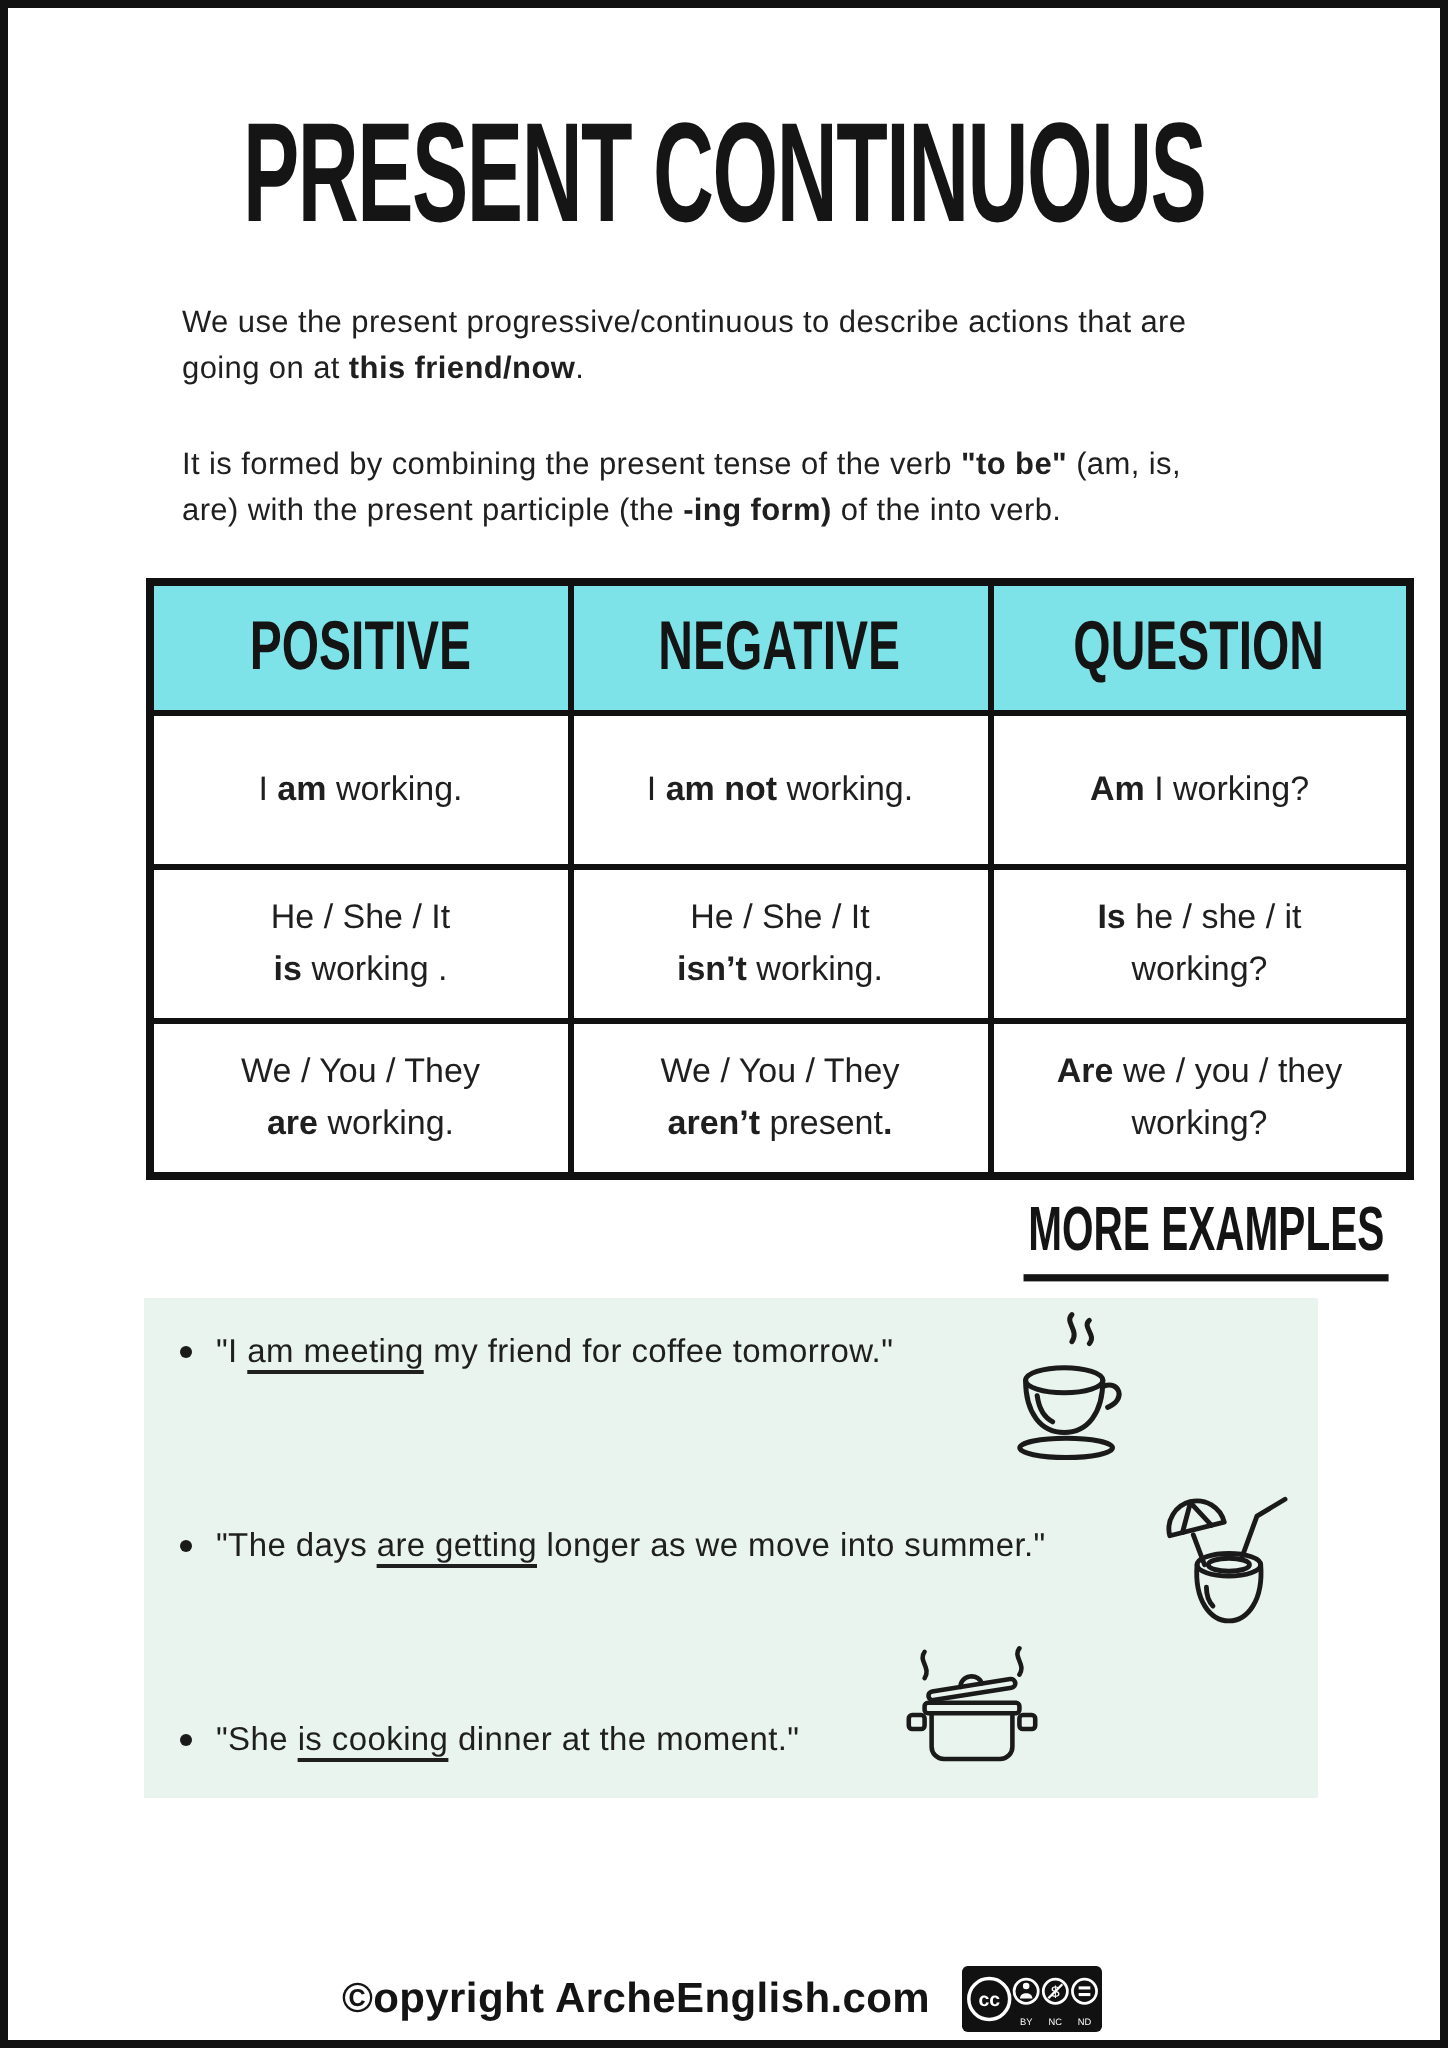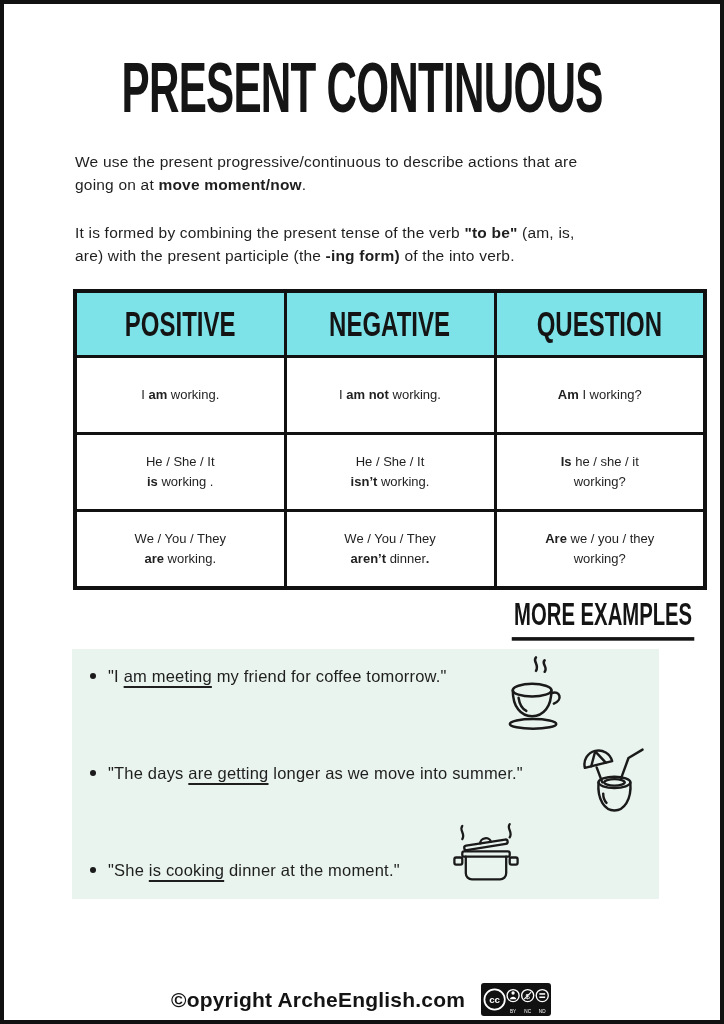--- a/index.html
+++ b/index.html
@@ -25,39 +25,39 @@
     display:flex;justify-content:center;align-items:center;height:74px;
   }
   .title{
     margin:0;font-size:57px;font-weight:700;letter-spacing:-1px;
     transform:scale(0.74,1.24);transform-origin:center center;
     white-space:nowrap;color:#151515;
   }
   
   .intro{position:absolute;left:70px;top:146px;width:600px;}
   .intro-p{
-    margin:0 0 24px 1px;font-size:15.5px;line-height:1.5;
+    margin:0 0 24px 17px;font-size:15.5px;line-height:1.5;
     white-space:nowrap;letter-spacing:0.2px;
   }
   
   .grammar-table{
     position:absolute;left:69px;top:285px;width:634px;
     border-collapse:collapse;table-layout:fixed;
     border:4px solid var(--frame);
   }
   .grammar-table th,.grammar-table td{
     border:3px solid var(--frame);text-align:center;vertical-align:middle;
   }
   .grammar-table th{background:var(--header-bg);height:62px;padding:0;}
   .th-text{
     display:inline-block;font-size:30px;font-weight:700;
     transform:scale(0.8,1.15);transform-origin:center;white-space:nowrap;
     color:#141414;
   }
-  .grammar-table td{height:70px;font-size:13px;line-height:1.55;padding:2px 4px;}
+  .grammar-table td{height:70px;font-size:17px;line-height:1.55;padding:2px 4px;}
   
   .examples-heading-wrap{
     position:absolute;left:0;right:0;top:596px;
     display:flex;justify-content:flex-end;
   }
   .examples-heading{
     display:inline-block;font-size:26px;font-weight:700;
     transform:scale(0.78,1.2);transform-origin:center;
     border-bottom:3.5px solid #141414;padding:0 3px 3px;white-space:nowrap;
     color:#141414;
@@ -97,21 +97,21 @@
 </head>
 <body>
 
 <div class="page">
 
   <header class="title-wrap">
     <h1 class="title">PRESENT CONTINUOUS</h1>
   </header>
 
   <section class="intro">
-    <p class="intro-p"><span>We use the present progressive/continuous to describe actions that are</span><br><span>going on at </span><span style="font-weight: 700;">move moment/now</span><span>.</span></p>
+    <p class="intro-p"><span>We use the present progressive/continuous to describe actions that are</span><br><span>going on at </span><span style="font-weight: 700;">this friend/now</span><span>.</span></p>
     <p class="intro-p"><span>It is formed by combining the present tense of the verb </span><span style="font-weight: 700;">"to be"</span><span> (am, is,</span><br><span>are) with the present participle (the </span><span style="font-weight: 700;">-ing form)</span><span> of the into verb.</span></p>
   </section>
 
   <table class="grammar-table">
     <thead>
       <tr>
         <th><span class="th-text">POSITIVE</span></th>
         <th><span class="th-text">NEGATIVE</span></th>
         <th><span class="th-text">QUESTION</span></th>
       </tr>
@@ -122,21 +122,21 @@
         <td><span>I </span><span style="font-weight: 700;">am not</span><span> working.</span></td>
         <td><span style="font-weight: 700;">Am</span><span> I working?</span></td>
       </tr>
       <tr>
         <td><span>He / She / It</span><br><span style="font-weight: 700;">is</span><span> working .</span></td>
         <td><span>He / She / It</span><br><span style="font-weight: 700;">isn’t</span><span> working.</span></td>
         <td><span style="font-weight: 700;">Is</span><span> he / she / it</span><br><span>working?</span></td>
       </tr>
       <tr>
         <td><span>We / You / They</span><br><span style="font-weight: 700;">are</span><span> working.</span></td>
-        <td><span>We / You / They</span><br><span style="font-weight: 700;">aren’t</span><span> dinner</span><span style="font-weight: 700;">.</span></td>
+        <td><span>We / You / They</span><br><span style="font-weight: 700;">aren’t</span><span> present</span><span style="font-weight: 700;">.</span></td>
         <td><span style="font-weight: 700;">Are</span><span> we / you / they</span><br><span>working?</span></td>
       </tr>
     </tbody>
   </table>
 
   <div class="examples-heading-wrap">
     <h2 class="examples-heading" style="margin:0">MORE EXAMPLES</h2>
   </div>
 
   <section class="examples-panel">

